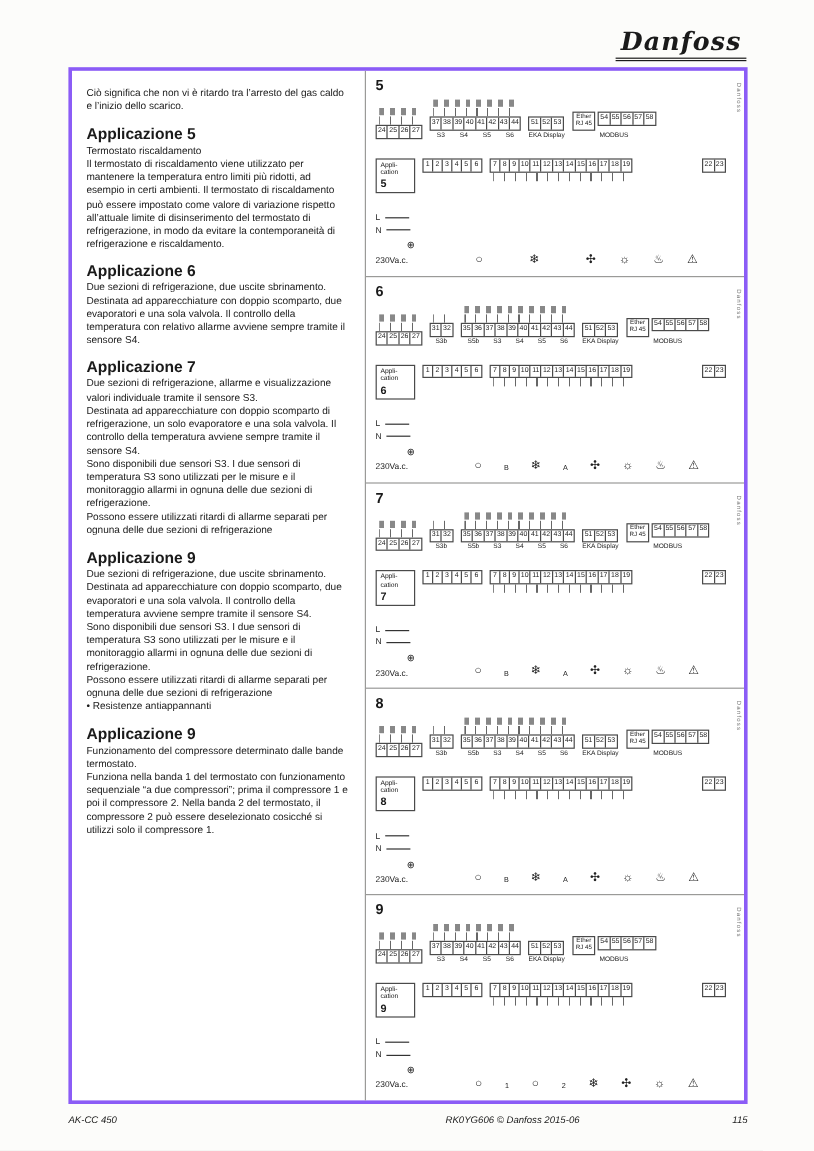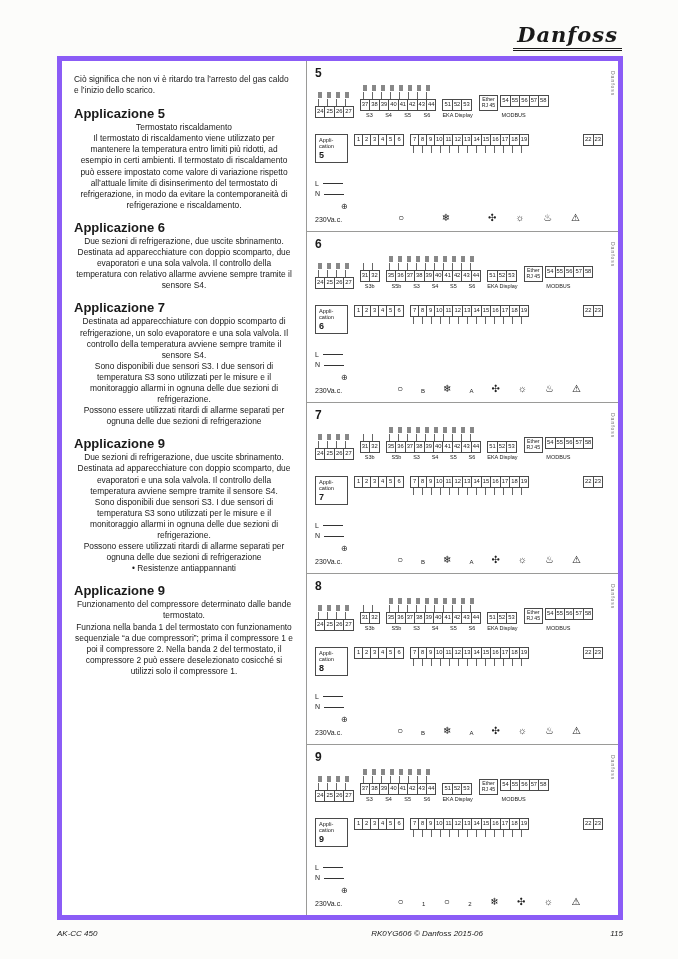--- a/index.html
+++ b/index.html
@@ -7,28 +7,28 @@
   body { font-family:"Liberation Sans", sans-serif; color:#1a1a1a; }
   .page { position:relative; width:678px; height:959px; background:#fcfcfa; margin:0 auto; overflow:hidden; }
 
   
   .logo { position:absolute; top:22px; right:56px; font-family:"DejaVu Serif", serif;
           font-style:italic; font-weight:bold; font-size:21px; letter-spacing:1px;
           border-bottom:3px double #1a1a1a; padding:0 4px 1px 4px; }
 
   
   .frame { position:absolute; left:57px; top:56px; width:566px; height:864px;
-           border:5px solid #8b5cf6; background:#fff; display:flex; }
+           border:3px solid #8b5cf6; background:#fff; display:flex; }
 
   
   .col-text { width:245px; border-right:1px solid #9a9a98; padding:13px 12px 8px 12px; overflow:hidden; }
   .intro { font-size:8.4px; line-height:1.32; margin-bottom:10px; }
   .section { margin-bottom:9px; }
   .section h3 { font-size:13px; font-weight:bold; margin-bottom:1px; }
-  .para { display:block; font-size:8.4px; line-height:1.32;text-align:center; }
+  .para { display:block; font-size:8.4px; line-height:1.32; }
 
   
   .col-diagrams { flex:1; display:flex; flex-direction:column; }
   .diagram { flex:1; border-bottom:1px solid #9a9a98; position:relative;
              padding:5px 15px 4px 8px; overflow:hidden; display:flex; flex-direction:column; }
   .diagram:last-child { border-bottom:none; }
   .dnum { font-size:12px; font-weight:bold; margin-bottom:3px; }
   .side { position:absolute; right:2px; top:10px; writing-mode:vertical-rl; font-size:5px;
           color:#777; letter-spacing:1px; }
 
@@ -98,20 +98,21 @@
       <div class="section">
         <h3>Applicazione 6</h3>
         <div>
             <span class="para">Due sezioni di refrigerazione, due uscite sbrinamento.</span>
             <span class="para">Destinata ad apparecchiature con doppio scomparto, due evaporatori e una sola valvola. Il controllo della temperatura con relativo allarme avviene sempre tramite il sensore S4.</span>
           </div>
       </div>
       <div class="section">
         <h3>Applicazione 7</h3>
         <div>
+            <span class="para">Due sezioni di refrigerazione, allarme e visualizzazione valori individuale tramite il sensore S3.</span>
             <span class="para">Destinata ad apparecchiature con doppio scomparto di refrigerazione, un solo evaporatore e una sola valvola. Il controllo della temperatura avviene sempre tramite il sensore S4.</span>
             <span class="para">Sono disponibili due sensori S3. I due sensori di temperatura S3 sono utilizzati per le misure e il monitoraggio allarmi in ognuna delle due sezioni di refrigerazione.</span>
             <span class="para">Possono essere utilizzati ritardi di allarme separati per ognuna delle due sezioni di refrigerazione</span>
           </div>
       </div>
       <div class="section">
         <h3>Applicazione 9</h3>
         <div>
             <span class="para">Due sezioni di refrigerazione, due uscite sbrinamento.</span>
             <span class="para">Destinata ad apparecchiature con doppio scomparto, due evaporatori e una sola valvola. Il controllo della temperatura avviene sempre tramite il sensore S4.</span>

